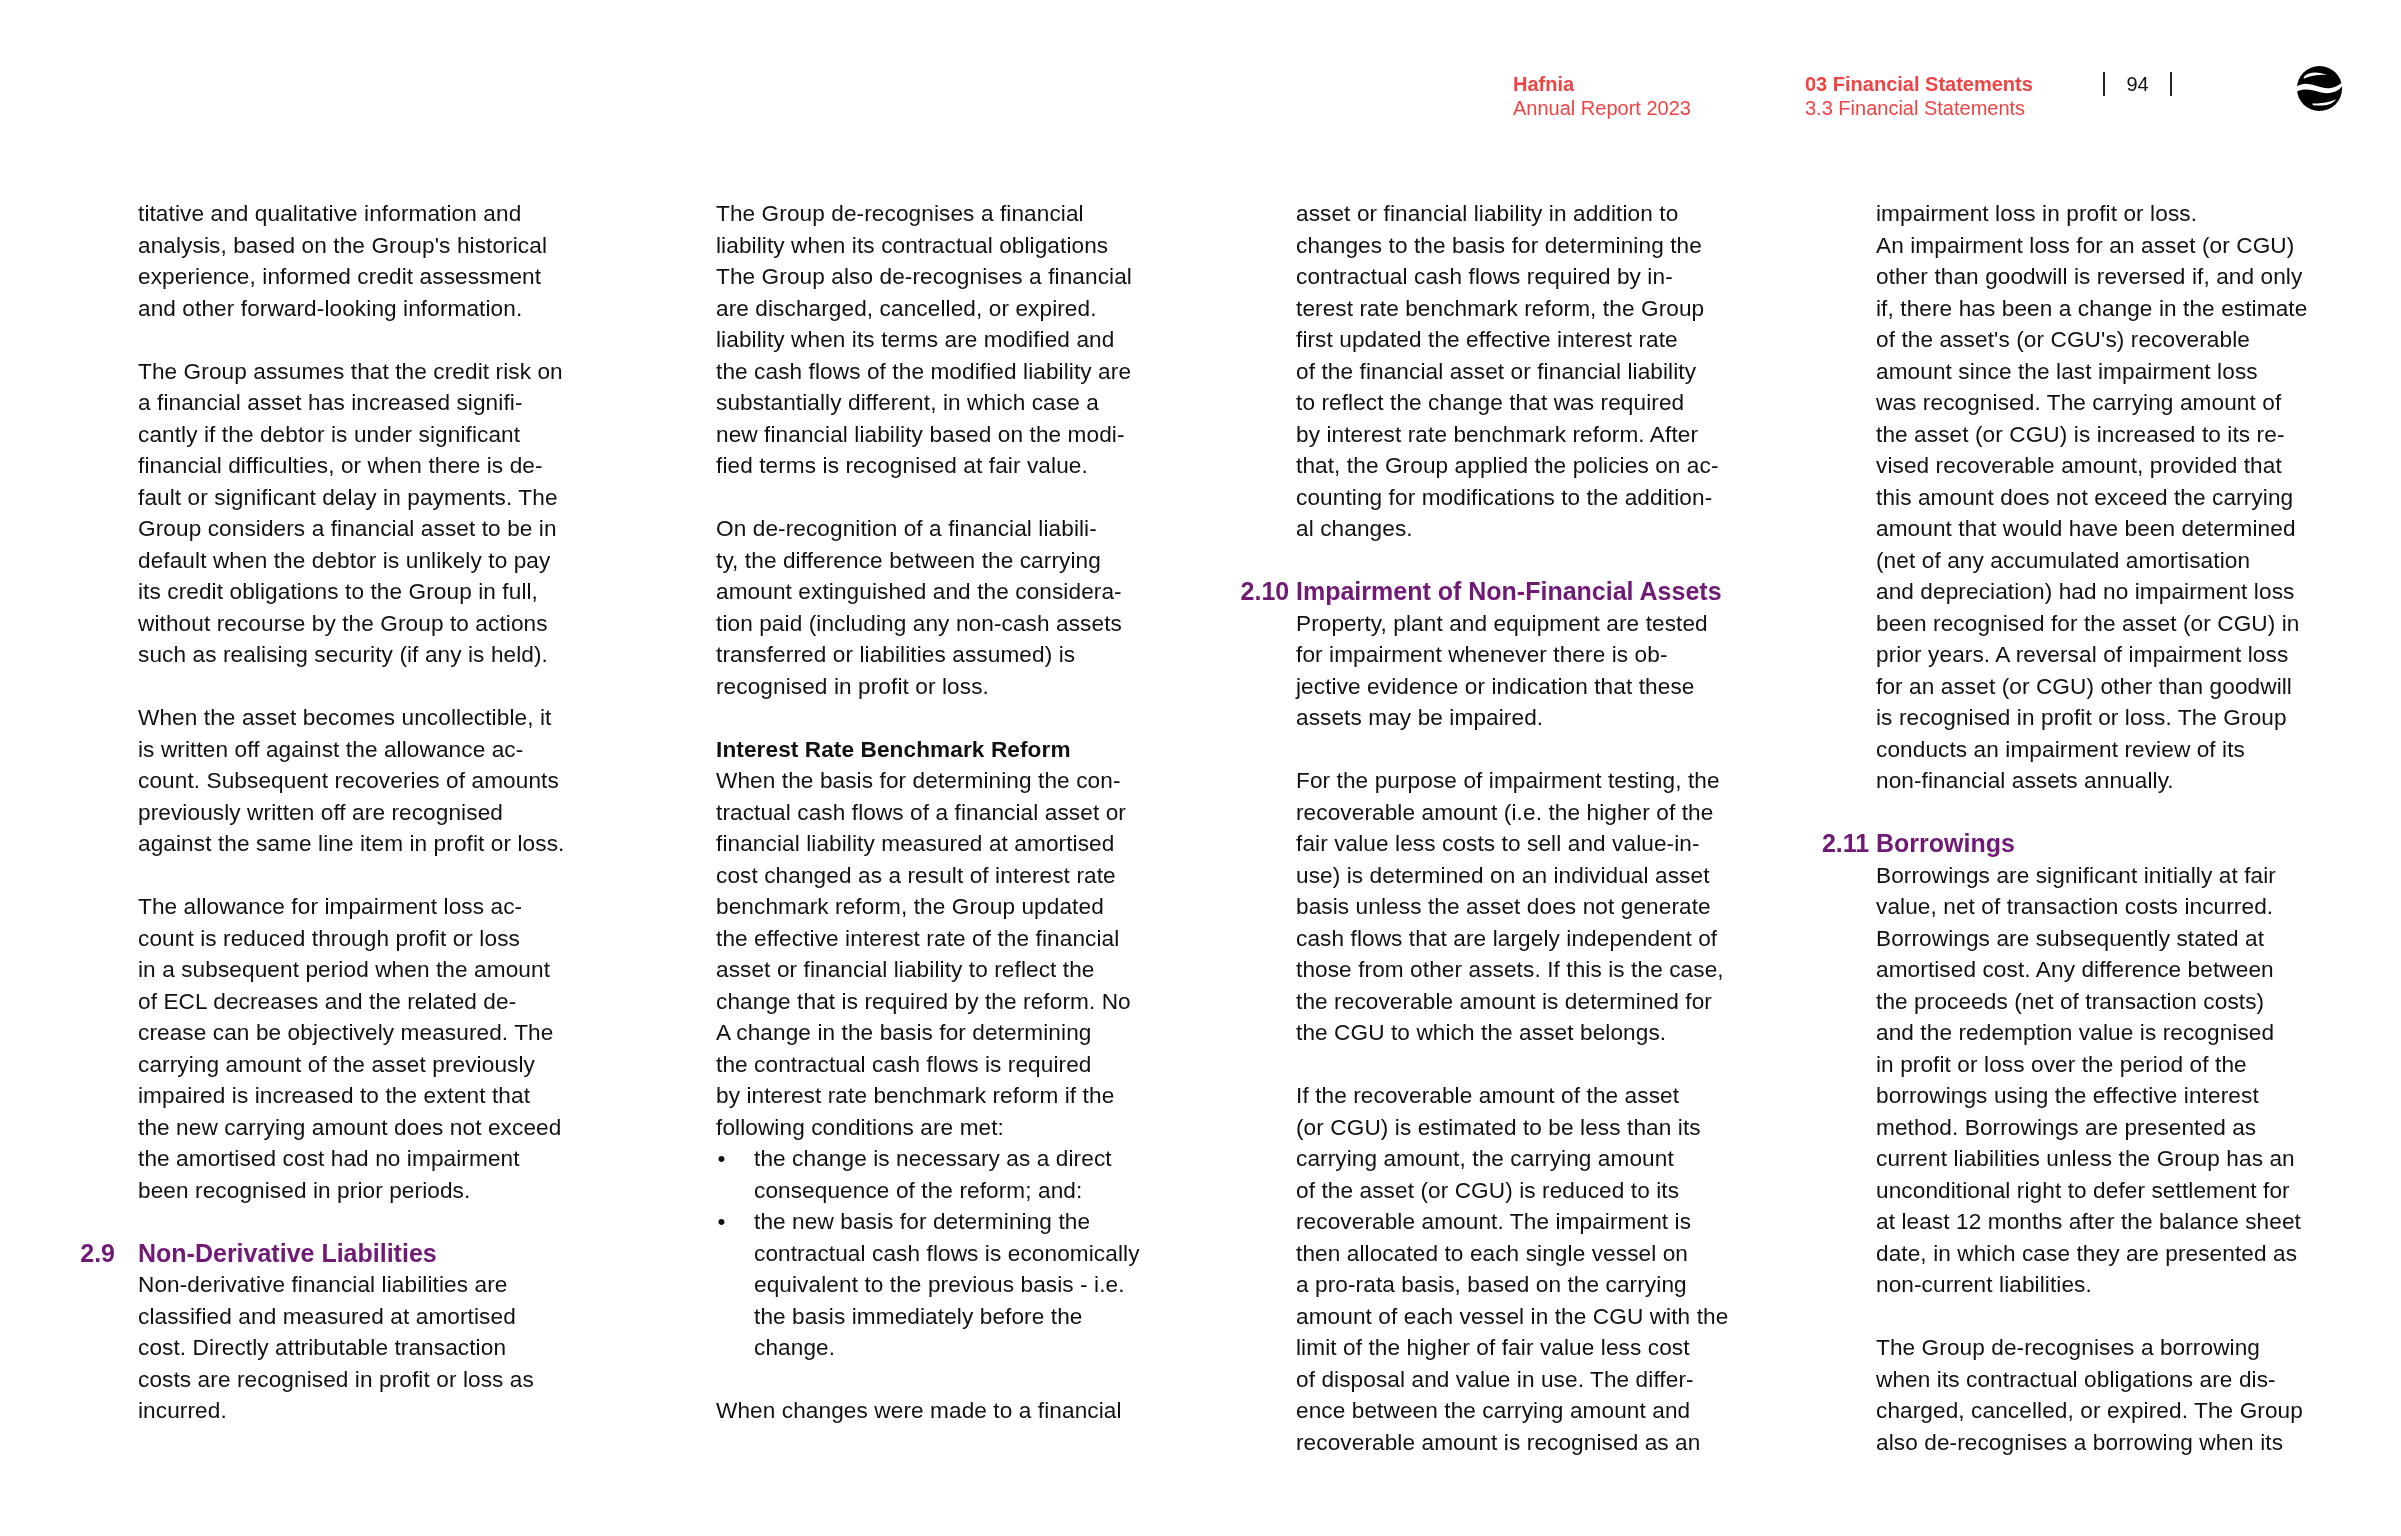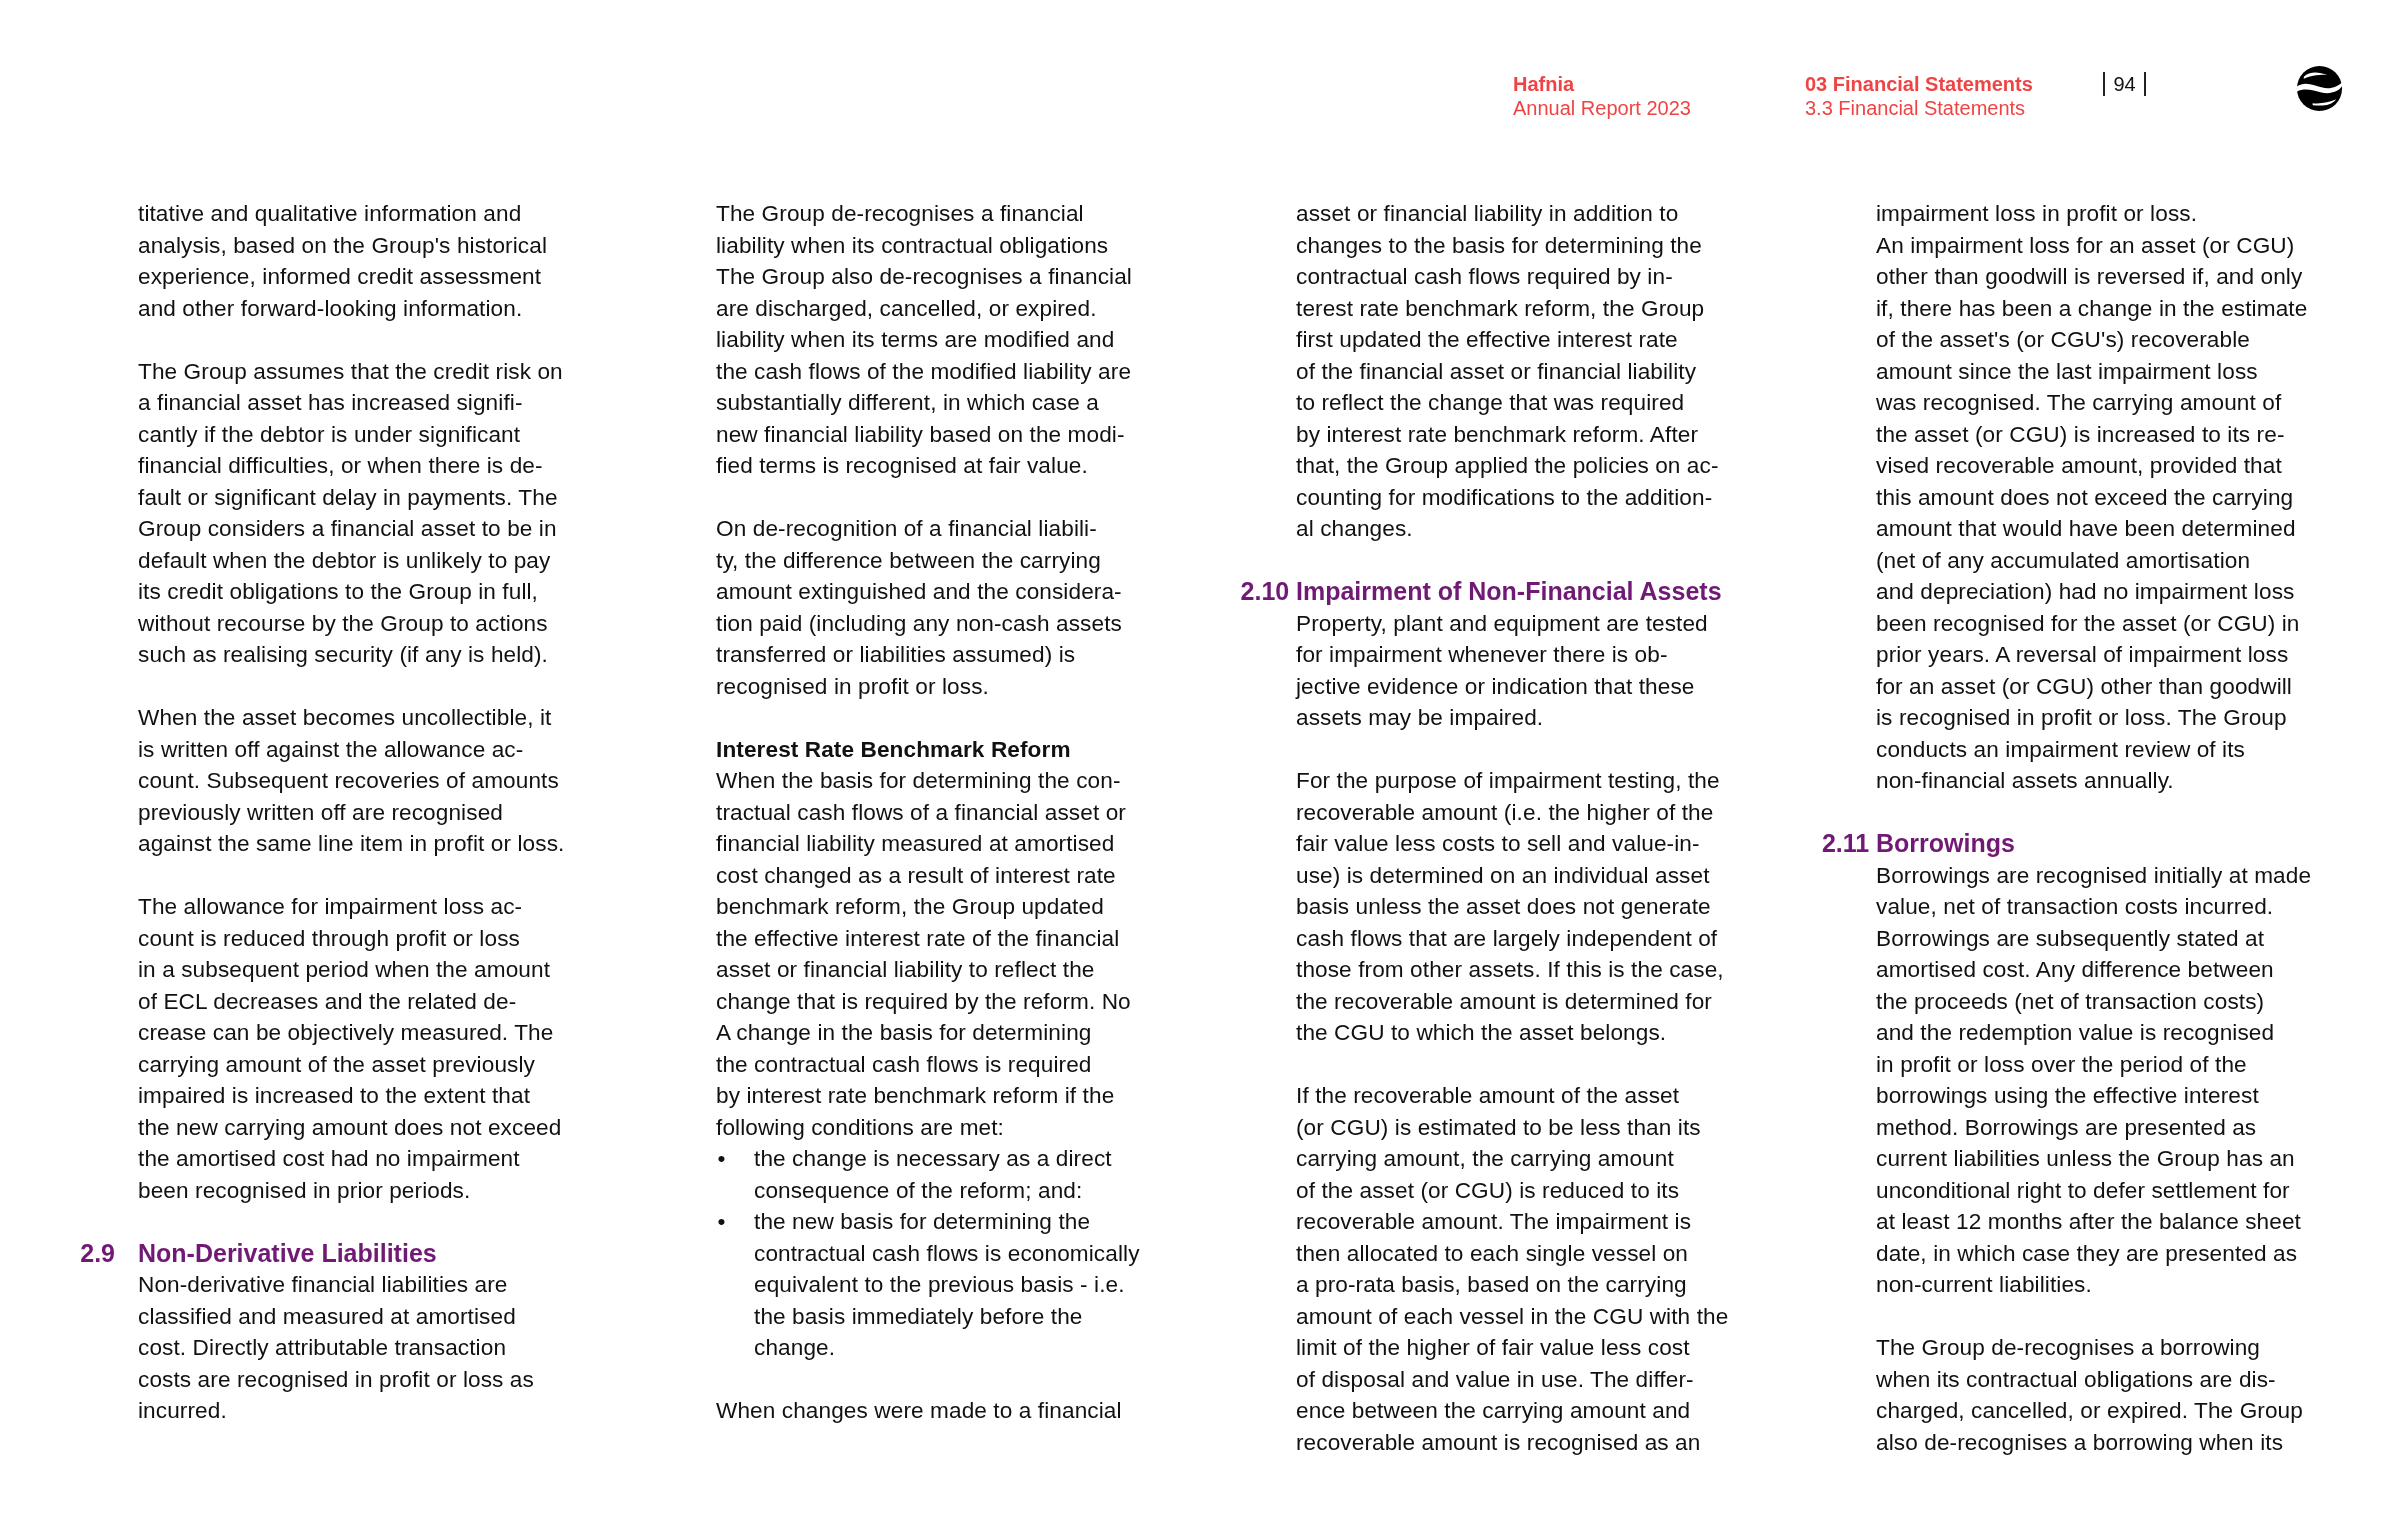--- a/index.html
+++ b/index.html
@@ -8,21 +8,21 @@
       font-family: "Liberation Sans", "DejaVu Sans", sans-serif;
       color: #111111;
     }
     .hdr { position: absolute; font-size: 20px; line-height: 24px; color: #ef4444; }
     .hdr .b { font-weight: bold; display: block; }
     .hdr .r { display: block; }
     #hdr-company { left: 1513px; top: 72px; }
     #hdr-section { left: 1805px; top: 72px; }
     #hdr-page {
       position: absolute; left: 2103px; top: 72px; height: 24px;
-      font-size: 20px; line-height: 24px; padding: 0 6px;
+      font-size: 20px; line-height: 24px; padding: 0 19px;
       border-left: 2.1px solid #222; border-right: 2.1px solid #222;
       width: 27px; text-align: center;
     }
     #logo { position: absolute; left: 2295px; top: 64px; width: 49px; height: 49px; }
 
     .col { position: absolute; top: 198px; width: 493px; }
     #col1 { left: 138px; }
     #col2 { left: 716px; }
     #col3 { left: 1296px; }
     #col4 { left: 1876px; }
@@ -243,21 +243,21 @@
     <span class="line">is recognised in profit or loss. The Group</span>
     <span class="line">conducts an impairment review of its</span>
     <span class="line">non-financial assets annually.</span>
   </div>
   <span class="gap"></span>
   <div>
     <span class="sec">
       <span class="num">2.11</span>
       <span>Borrowings</span>
     </span>
-    <span class="line">Borrowings are recognised initially at made</span>
+    <span class="line">Borrowings are significant initially at fair</span>
     <span class="line">value, net of transaction costs incurred.</span>
     <span class="line">Borrowings are subsequently stated at</span>
     <span class="line">amortised cost. Any difference between</span>
     <span class="line">the proceeds (net of transaction costs)</span>
     <span class="line">and the redemption value is recognised</span>
     <span class="line">in profit or loss over the period of the</span>
     <span class="line">borrowings using the effective interest</span>
     <span class="line">method.  Borrowings are presented as</span>
     <span class="line">current liabilities unless the Group has an</span>
     <span class="line">unconditional right to defer settlement for</span>

